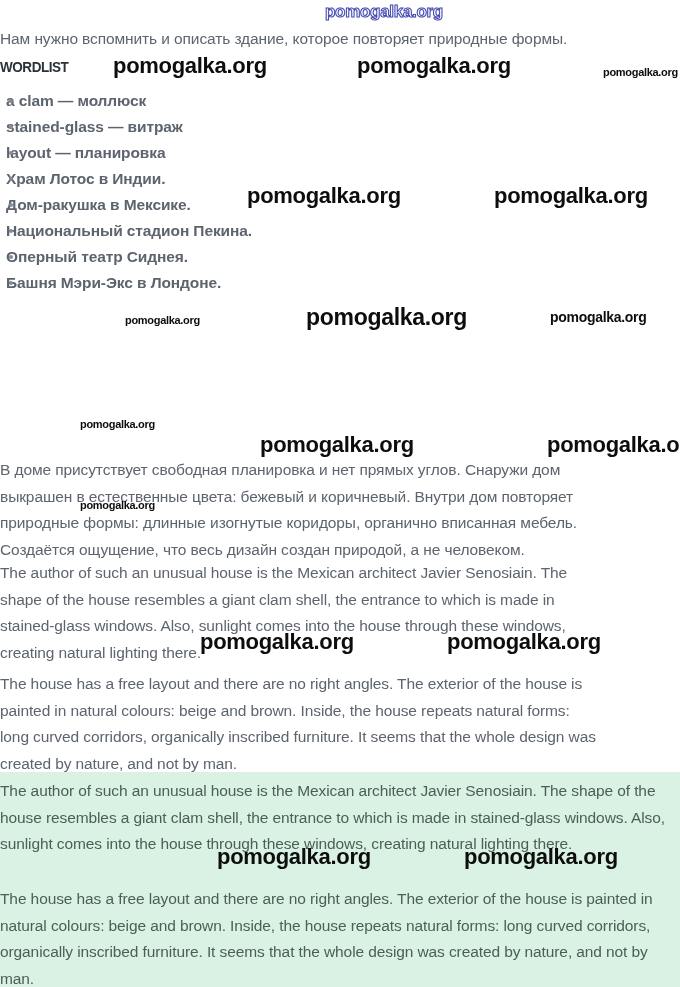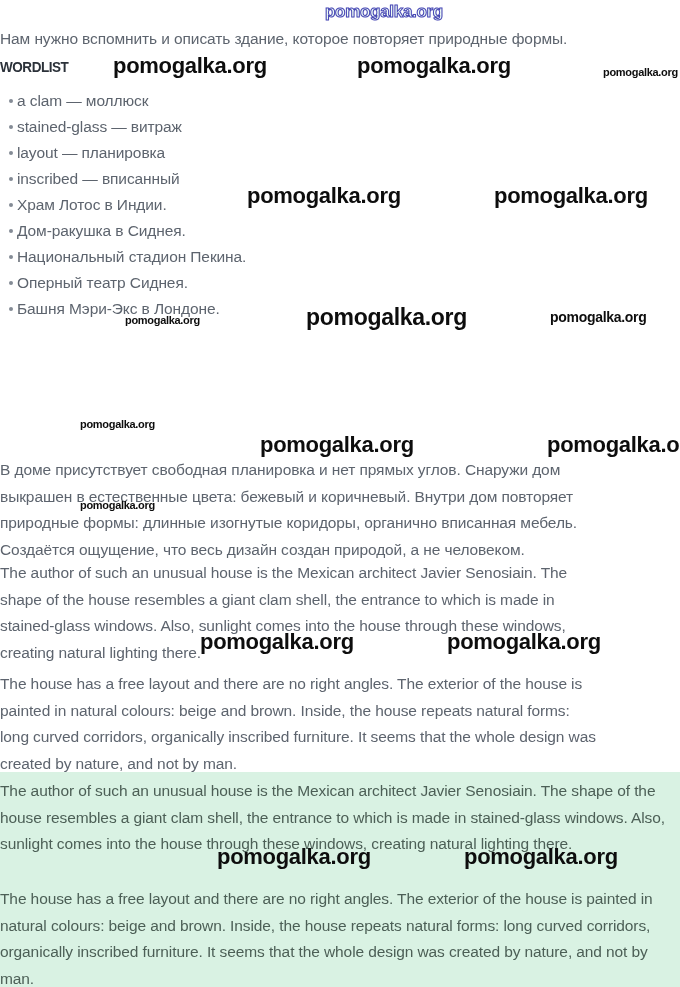--- a/index.html
+++ b/index.html
@@ -24,22 +24,22 @@
 
   .wordlist-heading {
     position:absolute; top:58px; left:0;
     font-size:15px; font-weight:700; color:#2b3139;
     letter-spacing:-0.5px;
     transform:scaleX(0.9); transform-origin:left center;
   }
 
   .wordlist { position:absolute; top:88px; left:0; width:680px; list-style:none; }
   .wordlist li {
-    position:relative; padding-left:17px;
-    font-size:15.5px; line-height:26px; letter-spacing:-0.1px;
+    position:relative; padding-left:6px;
+    font-size:15.5px; line-height:26px; letter-spacing:-0.1px;font-weight:bold;
   }
   .wordlist li::before {
     content:""; position:absolute; left:9px; top:11px;
     width:4px; height:4px; border-radius:50%; background:#848b95;
   }
 
   .highlight {
     position:absolute; left:0; top:772px; width:680px; height:215px;
     background:#d9f2e3; color:#4c5f56;
   }
@@ -67,23 +67,22 @@
 <div class="page">
 
   <p class="para intro">Нам нужно вспомнить и описать здание, которое повторяет природные формы.</p>
 
   <div class="wordlist-heading">WORDLIST</div>
 
   <ul class="wordlist">
     <li class="wordlist-item">a clam — моллюск</li>
       <li class="wordlist-item">stained-glass — витраж</li>
       <li class="wordlist-item">layout — планировка</li>
-      <li class="wordlist-item">inscribed — вписанный</li>
       <li class="wordlist-item">Храм Лотос в Индии.</li>
-      <li class="wordlist-item">Дом-ракушка в Сиднея.</li>
+      <li class="wordlist-item">Дом-ракушка в Мексике.</li>
       <li class="wordlist-item">Национальный стадион Пекина.</li>
       <li class="wordlist-item">Оперный театр Сиднея.</li>
       <li class="wordlist-item">Башня Мэри-Экс в Лондоне.</li>
   </ul>
 
   <p class="para ru2">В доме присутствует свободная планировка и нет прямых углов. Снаружи дом выкрашен в естественные цвета: бежевый и коричневый. Внутри дом повторяет природные формы: длинные изогнутые коридоры, органично вписанная мебель. Создаётся ощущение, что весь дизайн создан природой, а не человеком.</p>
   <p class="para en1">The author of such an unusual house is the Mexican architect Javier Senosiain. The shape of the house resembles a giant clam shell, the entrance to which is made in stained-glass windows. Also, sunlight comes into the house through these windows, creating natural lighting there.</p>
   <p class="para en2">The house has a free layout and there are no right angles. The exterior of the house is painted in natural colours: beige and brown. Inside, the house repeats natural forms: long curved corridors, organically inscribed furniture. It seems that the whole design was created by nature, and not by man.</p>
 
   <div class="highlight">

